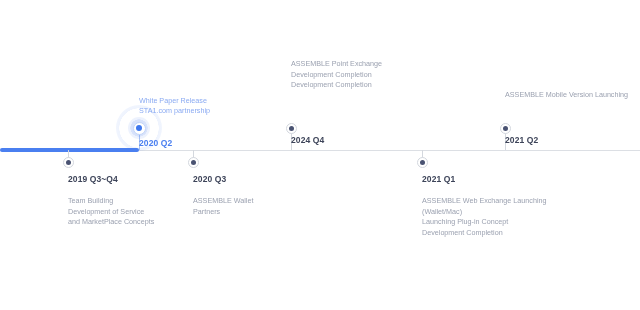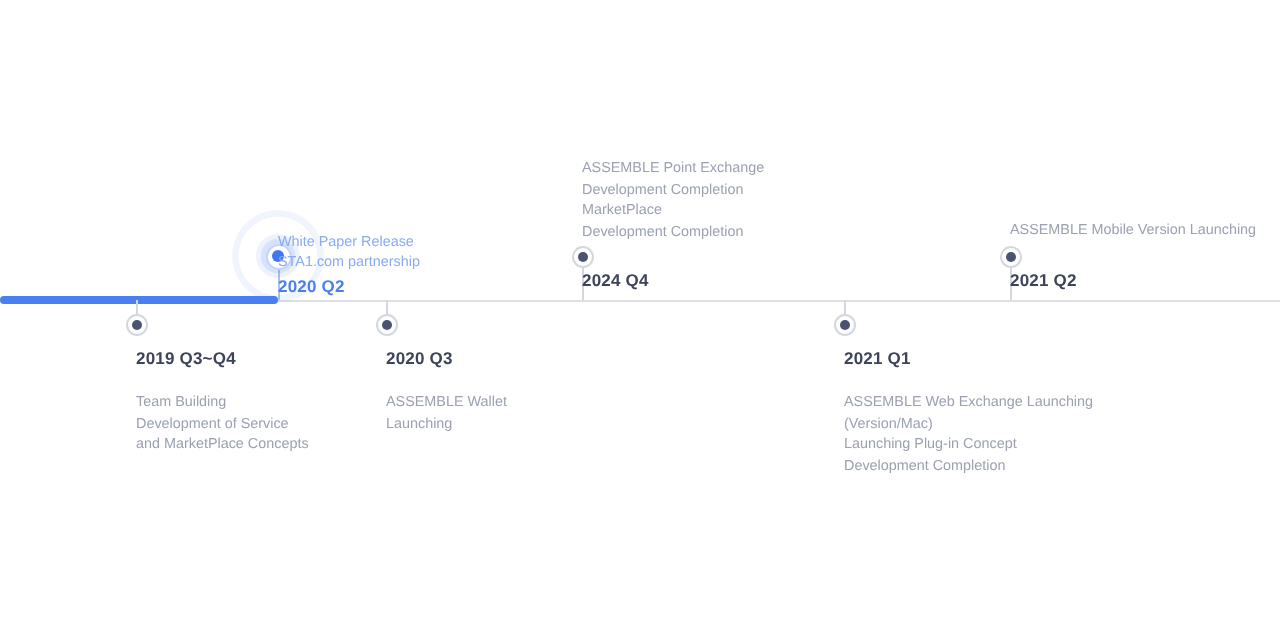--- a/index.html
+++ b/index.html
@@ -100,21 +100,21 @@
     position: absolute;
     font-size: 7.2px;
     line-height: 10.5px;
     color: #9ba1b0;
     white-space: nowrap;
   }
   .desc div { white-space: nowrap; }
   .milestone.below .desc { top: 196px; }
 
   
-  .milestone.above .desc { bottom: 210px; margin-top: 20px; }
+  .milestone.above .desc { bottom: 210px; }
 
   
   .milestone.active .stem {
     top: 128px;
     height: 22px;
     background: #a8c3f6;
   }
   .glow {
     position: absolute;
     top: 128px;
@@ -205,41 +205,40 @@
           <div>White Paper Release</div>
           <div>STA1.com partnership</div>
         </div>
       </div>
       <div class="milestone below" style="left: 193px;">
         <div class="stem"></div>
         <div class="dot"></div>
         <div class="quarter">2020 Q3</div>
         <div class="desc">
           <div>ASSEMBLE  Wallet</div>
-          <div>Launching</div>
+          <div>Partners</div>
         </div>
       </div>
       <div class="milestone above" style="left: 291px;">
         <div class="stem"></div>
         <div class="dot"></div>
         <div class="quarter">2024 Q4</div>
         <div class="desc" style="bottom: auto; top: 59px;">
           <div>ASSEMBLE Point Exchange</div>
           <div>Development Completion</div>
-          <div>MarketPlace</div>
           <div>Development Completion</div>
         </div>
       </div>
       <div class="milestone below" style="left: 422px;">
         <div class="stem"></div>
         <div class="dot"></div>
         <div class="quarter">2021 Q1</div>
         <div class="desc">
           <div>ASSEMBLE Web Exchange Launching</div>
-          <div>(Version/Mac)</div>
+          <div>(Wallet/Mac)</div>
           <div>Launching Plug-in Concept</div>
           <div>Development Completion</div>
         </div>
       </div>
       <div class="milestone above" style="left: 505px;">
         <div class="stem"></div>
         <div class="dot"></div>
         <div class="quarter">2021 Q2</div>
         <div class="desc" style="bottom: auto; top: 90px; text-align: right;">
           <div>ASSEMBLE Mobile Version Launching</div>

